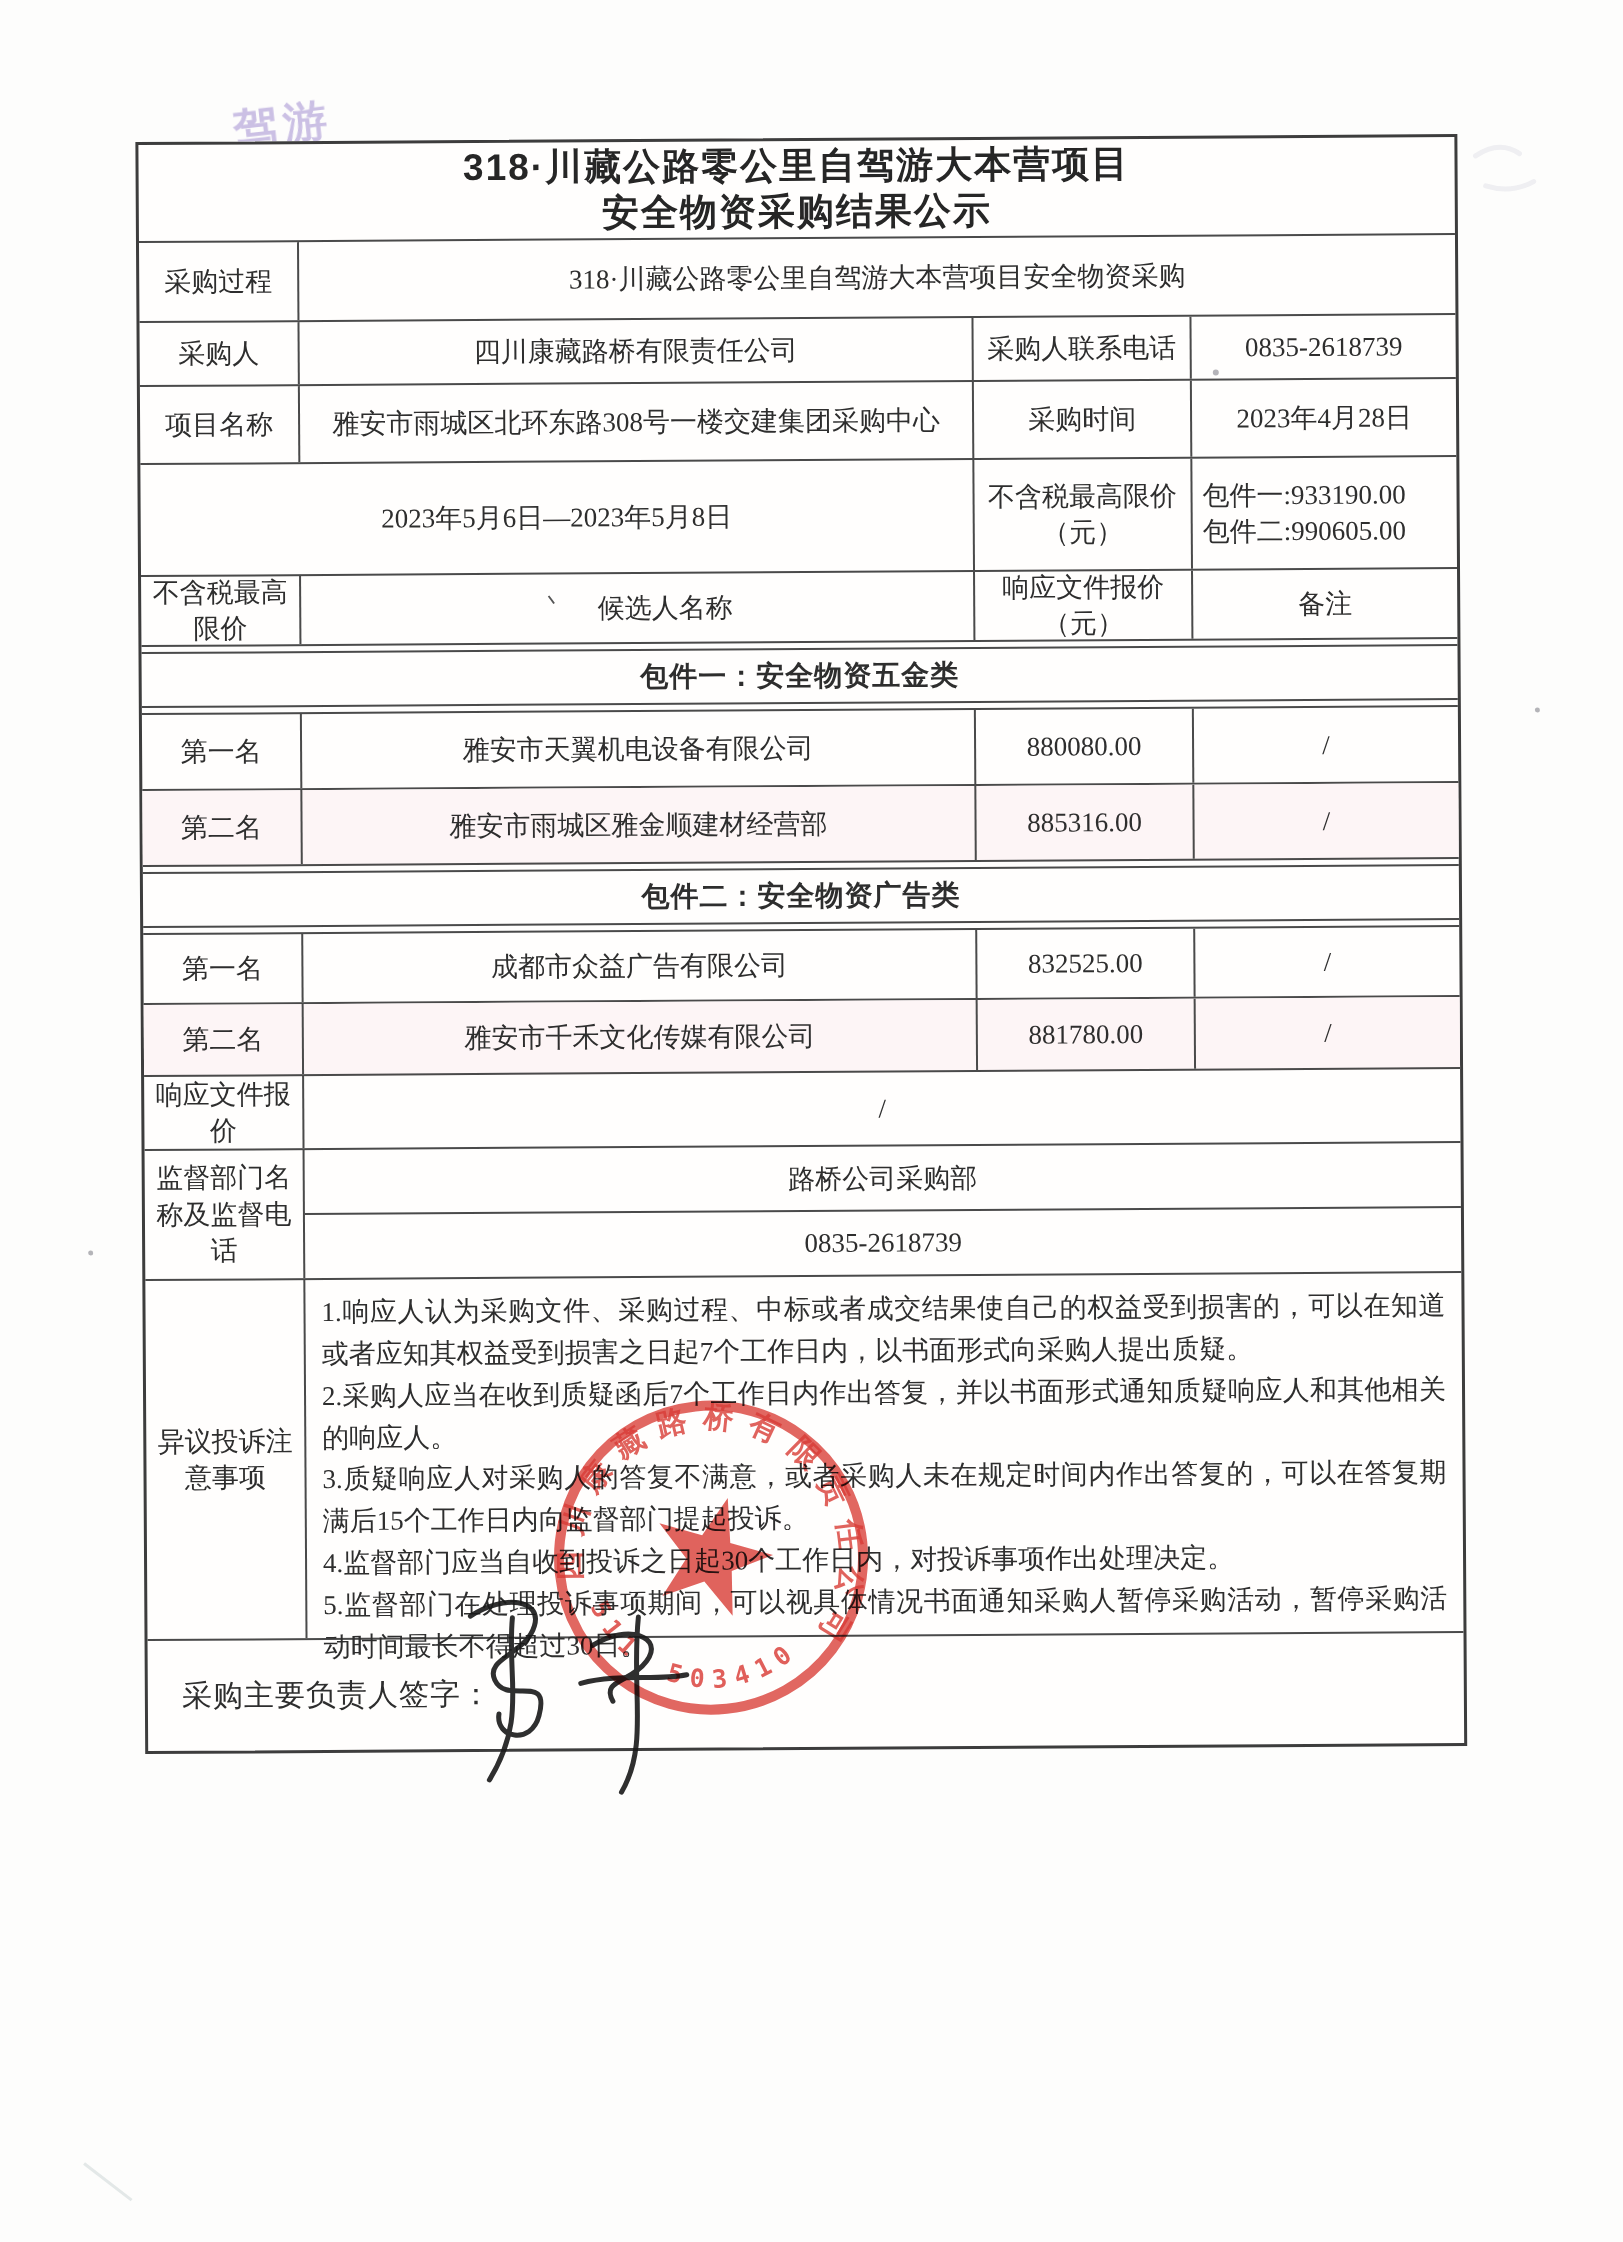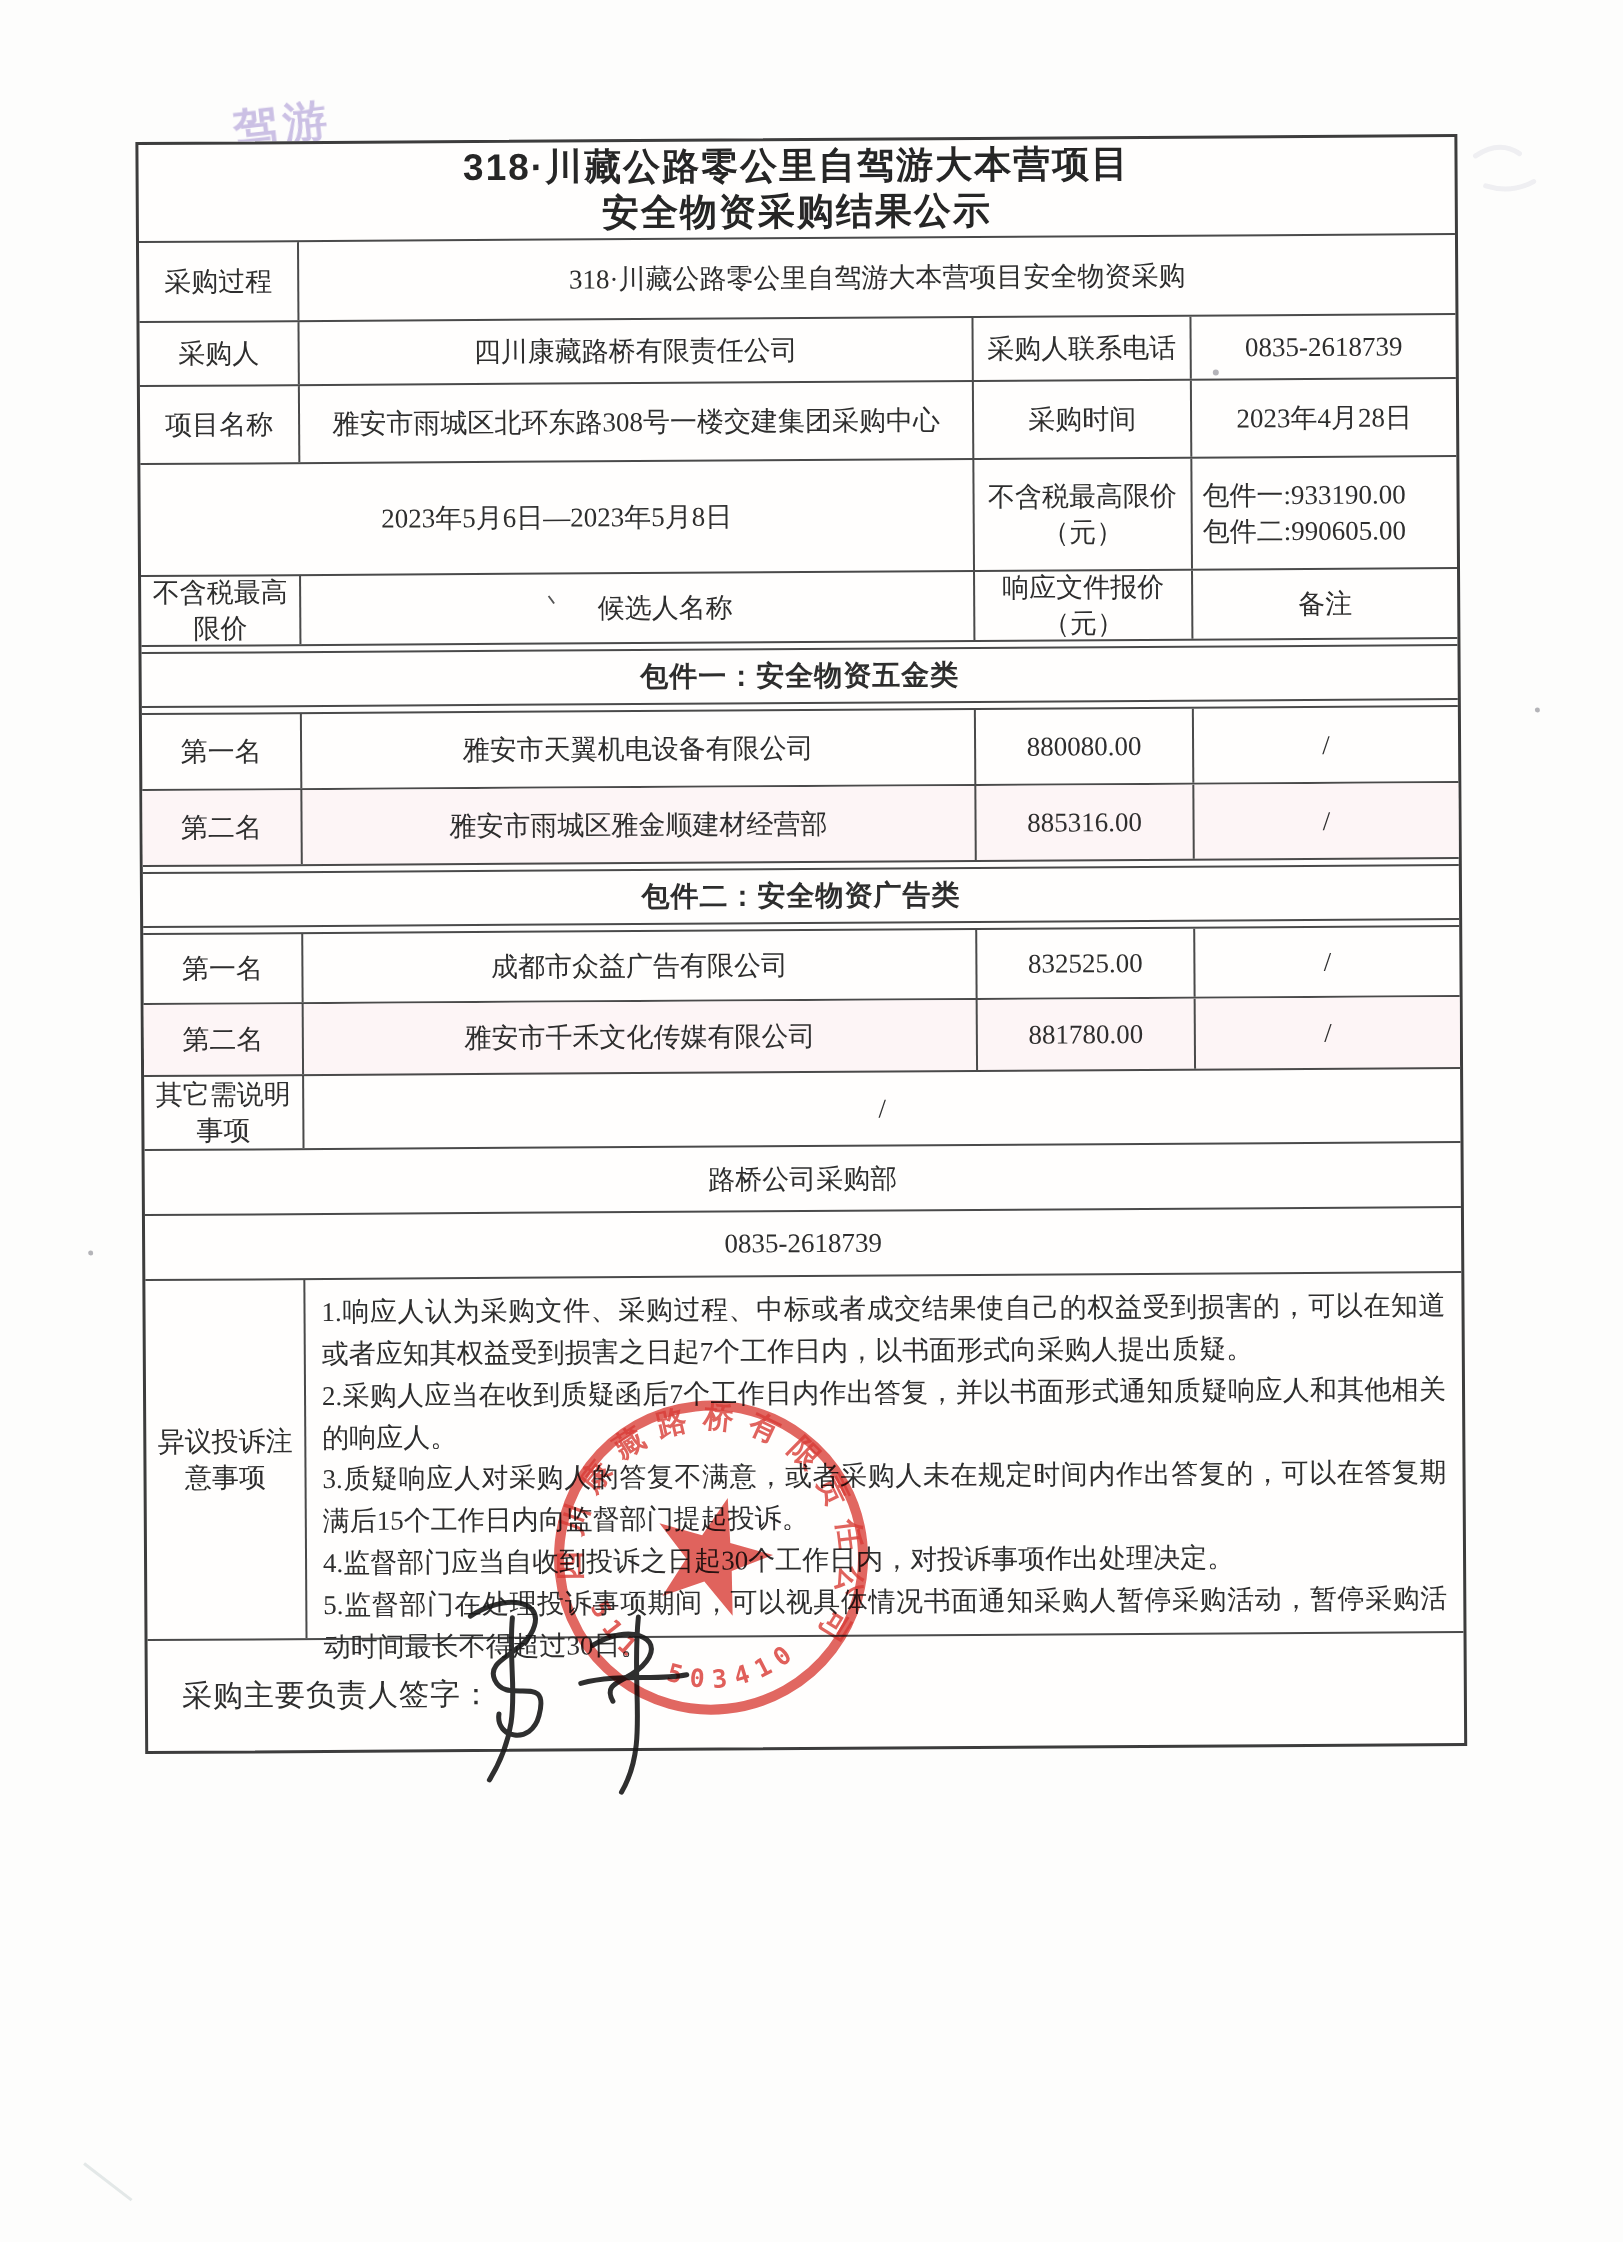--- a/index.html
+++ b/index.html
@@ -144,25 +144,26 @@
       <div class="cell c4">/</div>
     </div>
     <div class="row tinted" style="height:72px;">
       <div class="cell c1">第二名</div>
       <div class="cell c2">雅安市千禾文化传媒有限公司</div>
       <div class="cell c3">881780.00</div>
       <div class="cell c4">/</div>
     </div>
 
     <div class="row" style="height:74px;">
-      <div class="cell c1">其它需说明事项</div>
+      <div class="cell c1">响应文件报价</div>
       <div class="cell c2 noline" style="flex:1;">/</div>
     </div>
 
     <div class="row" style="height:130px;">
+      <div class="cell c1">监督部门名称及监督电话</div>
       <div class="sup-right">
         <div class="sup-sub first">路桥公司采购部</div>
         <div class="sup-sub">0835-2618739</div>
       </div>
     </div>
 
     <div class="row" style="height:360px;">
       <div class="cell c1">异议投诉注意事项</div>
       <div class="obj-cell">
         <p>1.响应人认为采购文件、采购过程、中标或者成交结果使自己的权益受到损害的，可以在知道或者应知其权益受到损害之日起7个工作日内，以书面形式向采购人提出质疑。</p>

